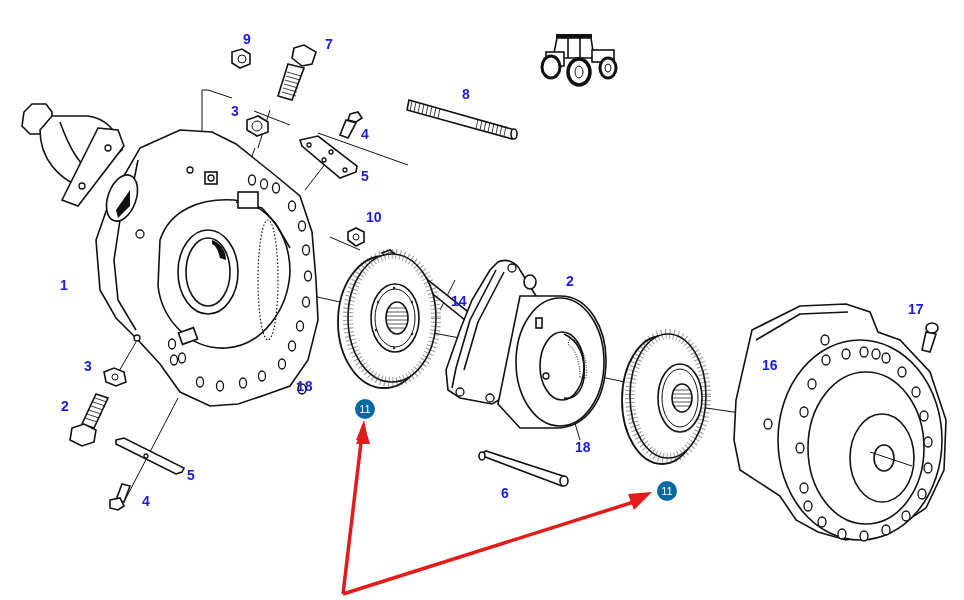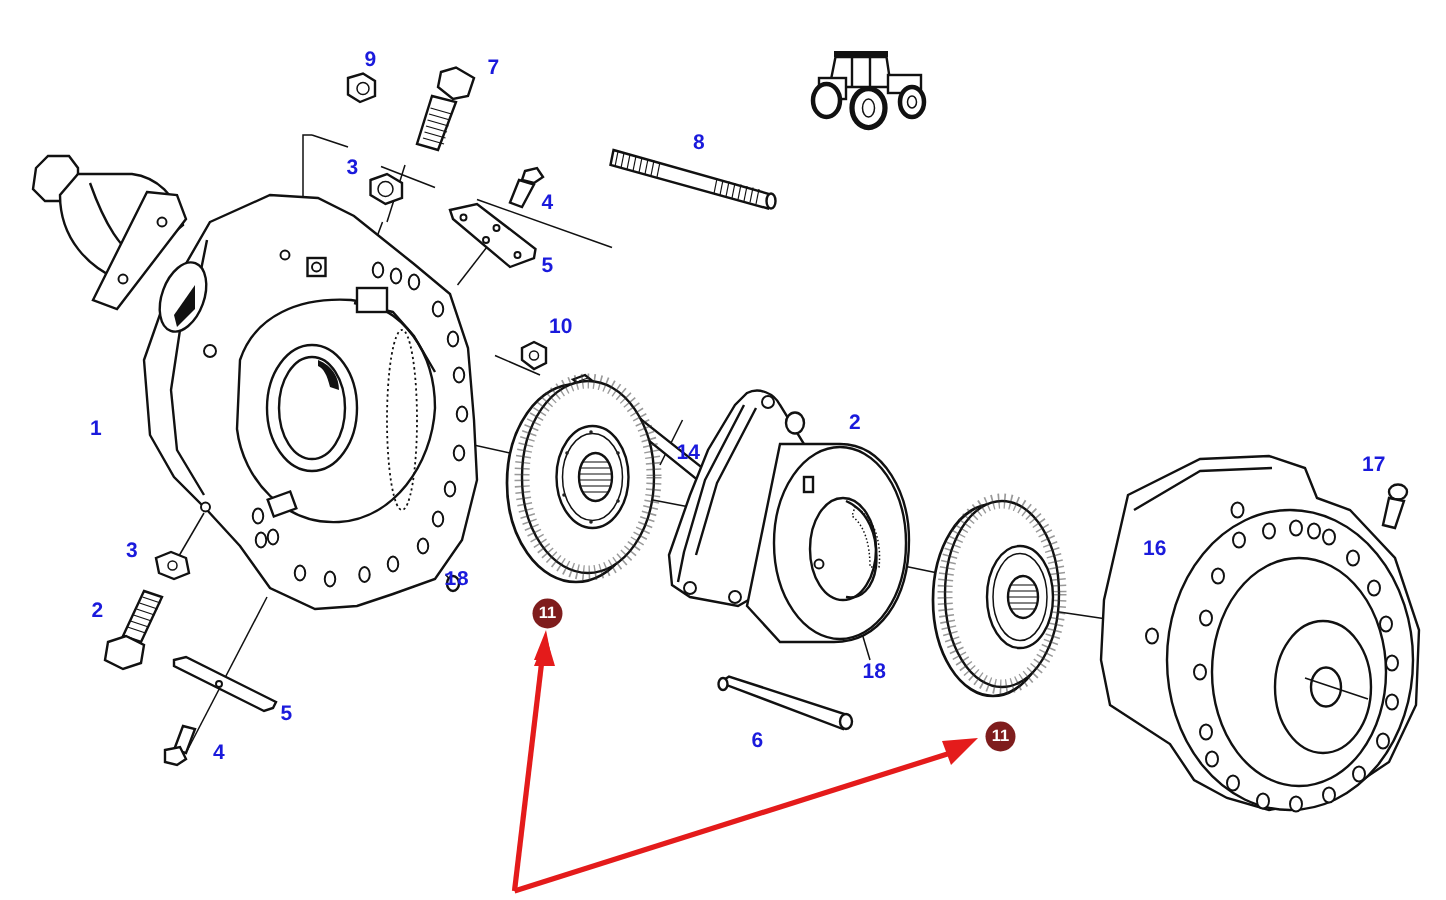--- a/index.html
+++ b/index.html
@@ -1,19 +1,19 @@
 <!DOCTYPE html>
 <html><head>
 <meta charset="utf-8">
 <style>
   html, body { margin:0; padding:0; background:#ffffff; }
   body { width:964px; height:600px; overflow:hidden; position:relative; font-family:"Liberation Sans", sans-serif; }
   #stage { position:absolute; left:0; top:0; width:964px; height:600px; }
   .lbl { position:absolute; font-family:"Liberation Sans", sans-serif; font-size:14px; font-weight:bold; color:#1a1adc; line-height:1; }
-  .badge { position:absolute; width:20px; height:20px; border-radius:50%; background:#7f1d1d; color:#fff; font-family:"Liberation Sans", sans-serif; font-weight:bold; font-size:11px; display:flex; align-items:center; justify-content:center; }
+  .badge { position:absolute; width:20px; height:20px; border-radius:50%; background:#0369a1; color:#fff; font-family:"Liberation Sans", sans-serif; font-weight:normal; font-size:11px; display:flex; align-items:center; justify-content:center; }
   svg { position:absolute; left:0; top:0; }
   .ln { fill:none; stroke:#111; stroke-width:1.6; stroke-linejoin:round; }
   .thin { fill:none; stroke:#111; stroke-width:1; }
   .fillw { fill:#fff; stroke:#111; stroke-width:1.6; }
   .hole { fill:#fff; stroke:#111; stroke-width:1.3; }
   .dot { fill:#222; }
 </style>
 </head>
 <body>
 

